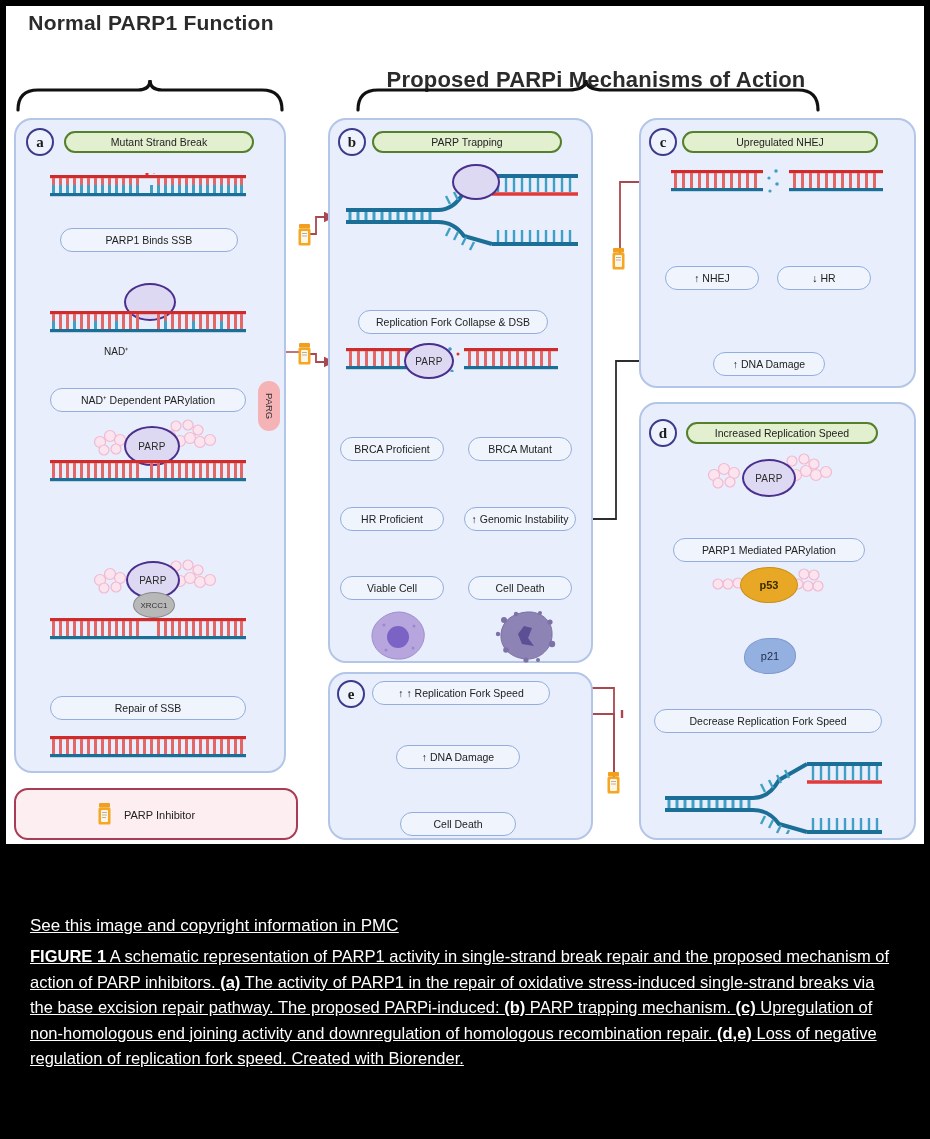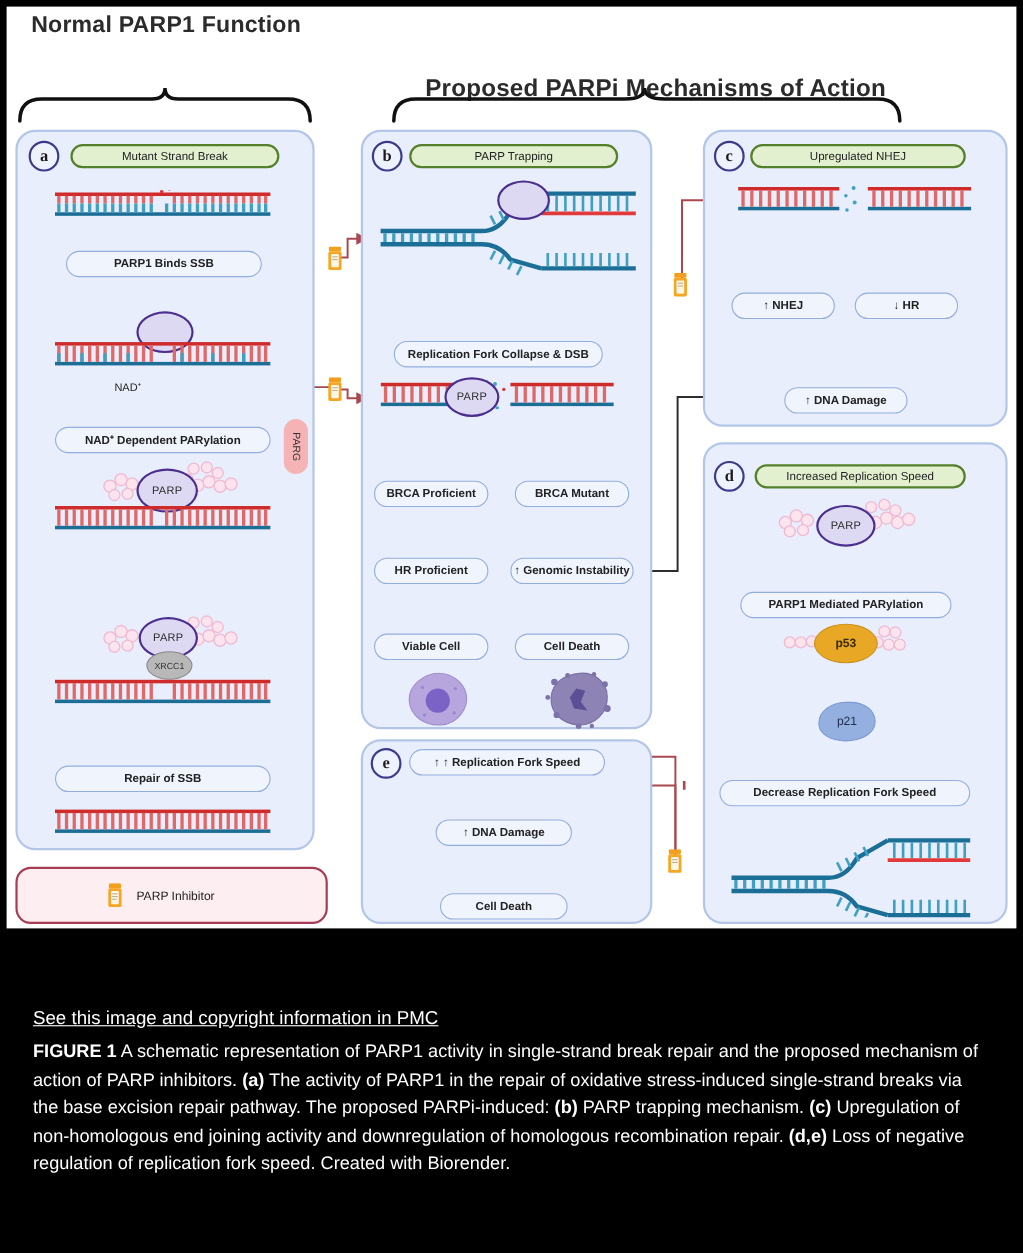--- a/index.html
+++ b/index.html
@@ -41,21 +41,21 @@
   .title-pill {
     position:absolute; height:22px; border-radius:11px;
     background:#e3f0d0; border:2px solid #55802b;
     display:flex; align-items:center; justify-content:center;
     font-size:10.5px; color:#222; white-space:nowrap;
   }
   .pill {
     position:absolute; height:24px; border-radius:12px;
     background:#eff4fd; border:1.6px solid #93aede;
     display:flex; align-items:center; justify-content:center;
-    font-size:10.5px; color:#222; white-space:nowrap; padding:0 6px;font-weight:bold;
+    font-size:10.5px; color:#222; white-space:nowrap; padding:0 6px;
   }
   .lbl { position:absolute; font-size:10px; color:#222; white-space:nowrap; }
 
   
   .dna { position:absolute; }
 
   
   .parp {
     position:absolute; border-radius:50%;
     background:#ded9f2; border:2.4px solid #4b2f8f;
@@ -90,21 +90,21 @@
 
   
   svg.arrows { position:absolute; left:0; top:0; width:918px; height:838px;
                overflow:visible; pointer-events:none; }
 
   
   .bottle { position:absolute; width:13px; height:22px; }
 
   
   #caption {
-    position:absolute; left:30px; top:915px; width:870px; color:#ffffff;
+    position:absolute; left:30px; top:915px; width:870px; color:#ffffff;text-decoration:underline;
   }
   #pmc-link {
     display:block; font-size:17px; text-decoration:underline; color:#fff;
     margin-bottom:7px; line-height:22px;
   }
   #cap-body { font-size:16.5px; line-height:25.5px; color:#fff; }
   #cap-body b { font-weight:bold; }
 </style>
 </head>
 <body>

